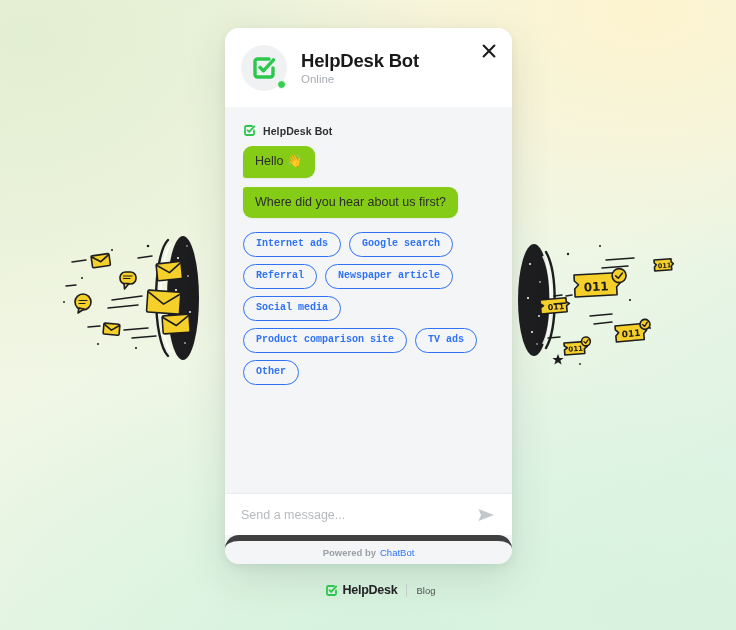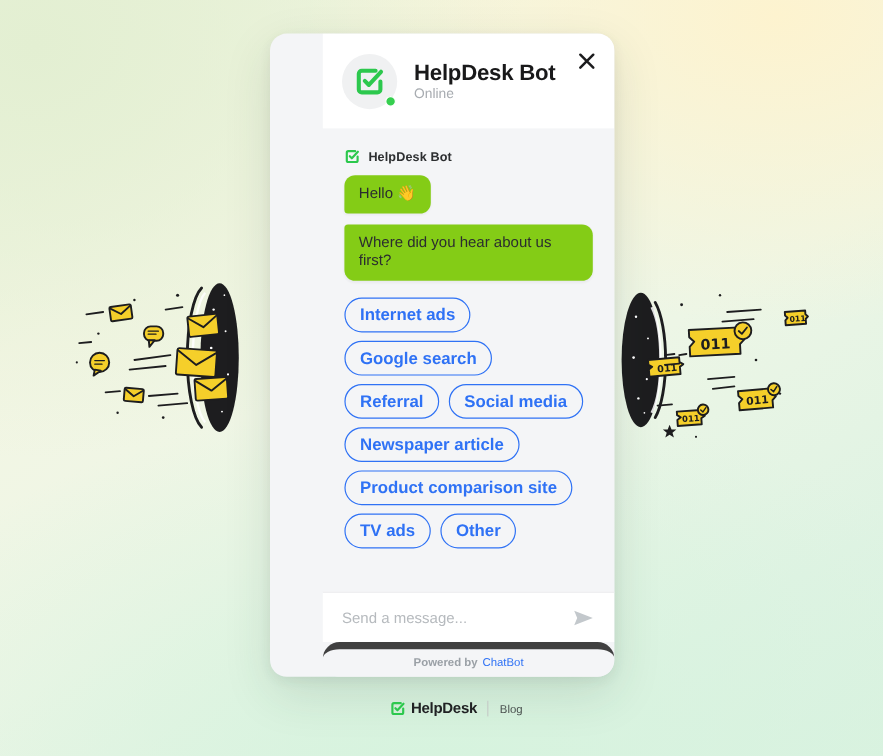--- a/index.html
+++ b/index.html
@@ -25,21 +25,21 @@
 
   
   #widget {
     position: absolute;
     left: 225px; top: 28px;
     width: 287px; height: 536px;
     border-radius: 14px;
     background: #f4f5f7;
     box-shadow: 0 14px 40px rgba(40,60,50,.13), 0 3px 10px rgba(40,60,50,.07);
     overflow: hidden;
-    display: flex; flex-direction: column; padding-left: 44px;
+    display: flex; flex-direction: column;
   }
   .wheader {
     position: relative;
     background: #ffffff;
     height: 79px;
     display: flex; align-items: center;
     padding: 0 16px;
     flex: 0 0 auto;
   }
   .avatar-wrap { position: relative; width: 46px; height: 46px; flex: 0 0 auto; }
@@ -89,25 +89,25 @@
   }
   .bubble.second { border-radius: 3px 9px 9px 9px; margin-bottom: 14px; }
 
   .quick-replies { display: flex; flex-wrap: wrap; gap: 7px 8px; }
   .qr {
     border: 1.3px solid #2f72f5;
     color: #2f72f5;
     background: transparent;
     border-radius: 999px;
     padding: 6px 12px 7px;
-    font-size: 14px;
+    font-size: 10px;
     font-weight: 700;
     line-height: 1;
     cursor: pointer;
-    font-family: Liberation Sans, sans-serif;
+    font-family: Liberation Mono, monospace;
     white-space: nowrap;
   }
 
   .wcompose {
     flex: 0 0 auto;
     background: #ffffff;
     border-top: 1px solid #ebecee;
     height: 42px;
     display: flex; align-items: center;
     padding: 0 16px;
@@ -131,21 +131,21 @@
     gap: 4px;
     border-top: 6px solid #404040;
     border-radius: 14px;
   }
   .pw-text { font-size: 9.5px; color: #9aa0a6; font-weight: 600; }
   .pw-brand { font-size: 9.5px; color: #2f72f5; font-weight: 400; text-decoration: none; }
 
   
   #page-footer {
     position: absolute; left: 0; right: 0; top: 583px;
-    display: flex; align-items: flex-end; justify-content: center; gap: 9px; padding-left: 24px;
+    display: flex; align-items: center; justify-content: center; gap: 9px; padding-left: 24px;
   }
   .hd-logo { display: flex; align-items: center; gap: 5px; }
   .hd-name { font-size: 12.5px; font-weight: 700; color: #202224; letter-spacing: -.25px; }
   .fdiv { width: 1px; height: 13px; background: #c5ccc7; }
   .blog-link { font-size: 9.5px; color: #4b5250; text-decoration: none; font-weight: 500; }
 </style>
 </head>
 <body>
 
 <div id="stage">
@@ -331,22 +331,22 @@
         <span class="sender-name">HelpDesk Bot</span>
       </div>
 
       <div><span class="bubble">Hello 👋</span></div>
       <div><span class="bubble second">Where did you hear about us first?</span></div>
 
       <div class="quick-replies">
         <button class="qr">Internet ads</button>
         <button class="qr">Google search</button>
         <button class="qr">Referral</button>
+        <button class="qr">Newspaper article</button>
         <button class="qr">Social media</button>
-        <button class="qr">Newspaper article</button>
         <button class="qr">Product comparison site</button>
         <button class="qr">TV ads</button>
         <button class="qr">Other</button>
       </div>
     </div>
 
     <div class="wcompose">
       <input class="msg-input" type="text" placeholder="Send a message..." style="">
       <button class="send-btn">
         <svg width="19" height="16" viewBox="0 0 19 16">

